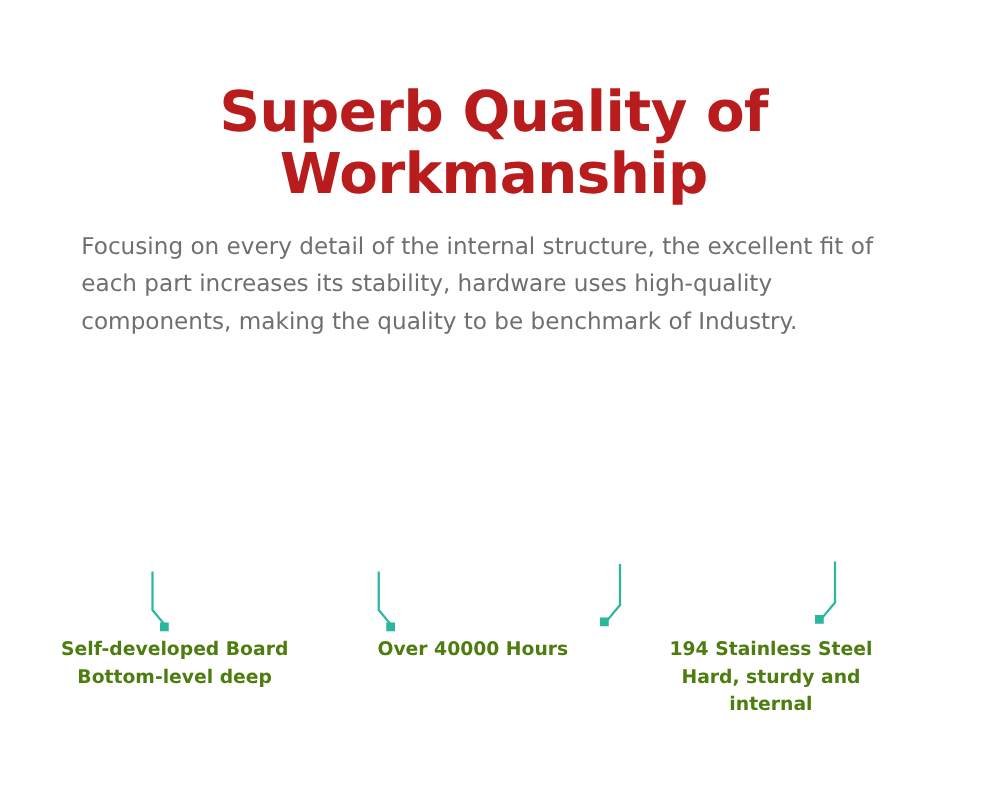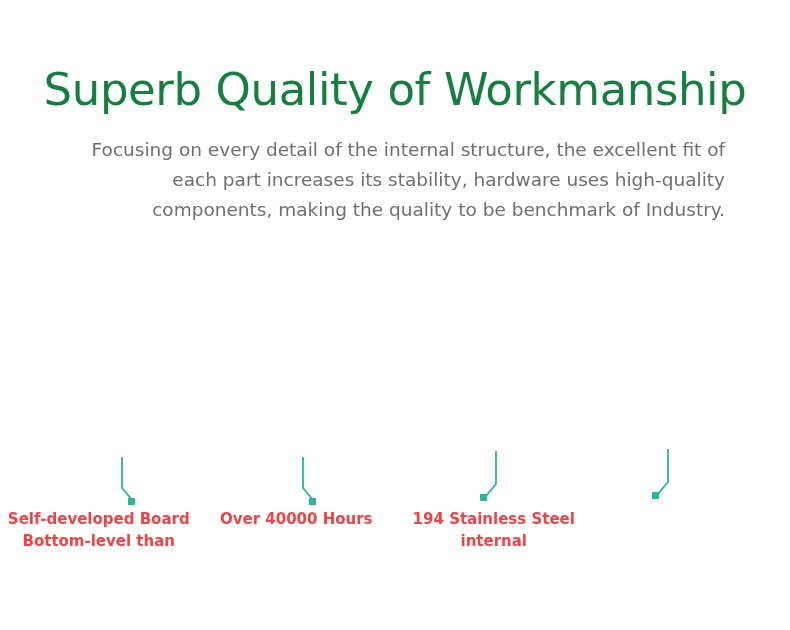--- a/index.html
+++ b/index.html
@@ -22,30 +22,30 @@
     left: 0;
     top: 0;
     width: 790px;
   }
   #page-title {
     margin: 0;
     padding-top: 66px;
     text-align: center;
     font-size: 45px;
     line-height: 1.08;
-    font-weight: 400;
+    font-weight: 700;
     letter-spacing: -0.4px;
-    color: #15803d;
+    color: #b91c1c;
     font-family: "DejaVu Sans", sans-serif;
   }
   #page-subtitle {
     margin: 0 auto;
     padding-top: 20px;
     width: 660px;
-    text-align: right;
+    text-align: left;
     font-size: 18.5px;
     line-height: 1.62;
     font-weight: 400;
     color: #6f6f6f;
     font-family: "DejaVu Sans", sans-serif;
   }
 
   
   #product-diagram {
     position: absolute;
@@ -63,24 +63,25 @@
     top: 508px;
     width: 790px;
     display: flex;
   }
   .caption-cell {
     flex: 0 0 25%;
     text-align: center;
     font-size: 15px;
     line-height: 1.47;
     font-weight: 700;
-    color: #ef4444;
+    color: #4d7c0f;
     font-family: "DejaVu Sans", sans-serif;
     padding: 0 6px;
     box-sizing: border-box;
+    margin-left: 41px;
   }
   .caption-line { display: block; white-space: nowrap; }
 </style>
 </head>
 <body>
 
 <div id="header-block">
   <h1 id="page-title">Superb Quality of Workmanship</h1>
   <p id="page-subtitle">Focusing on every detail of the internal structure, the excellent fit of each part increases its stability, hardware uses high-quality components, making the quality to be benchmark of Industry.</p>
 </div>
@@ -257,26 +258,27 @@
       <path d="M668,180 L668,212 L658,224"></path>
       <rect x="652" y="222" width="7" height="7" fill="#2ab79c" stroke="none"></rect>
     </g>
   </svg>
 </div>
 
 <div id="captions-row">
 
   <div class="caption-cell">
     <span class="caption-line">Self-developed Board</span>
-    <span class="caption-line">Bottom-level than</span>
+    <span class="caption-line">Bottom-level deep</span>
   </div>
 
   <div class="caption-cell">
     <span class="caption-line">Over 40000 Hours</span>
   </div>
 
   <div class="caption-cell">
     <span class="caption-line">194 Stainless Steel</span>
+    <span class="caption-line">Hard, sturdy and</span>
     <span class="caption-line">internal</span>
   </div>
 
 
 </div>
 
 </body></html>

